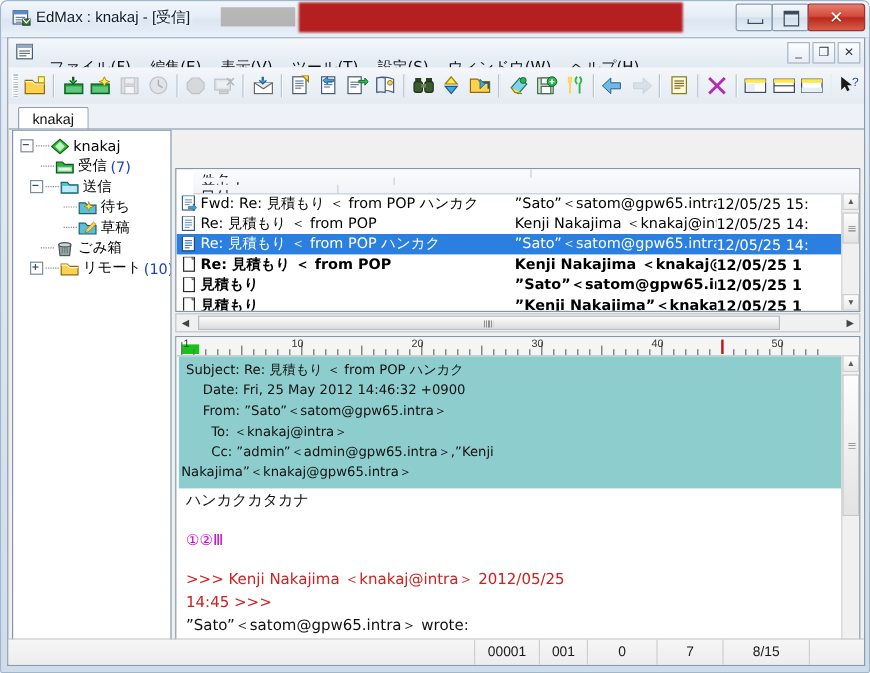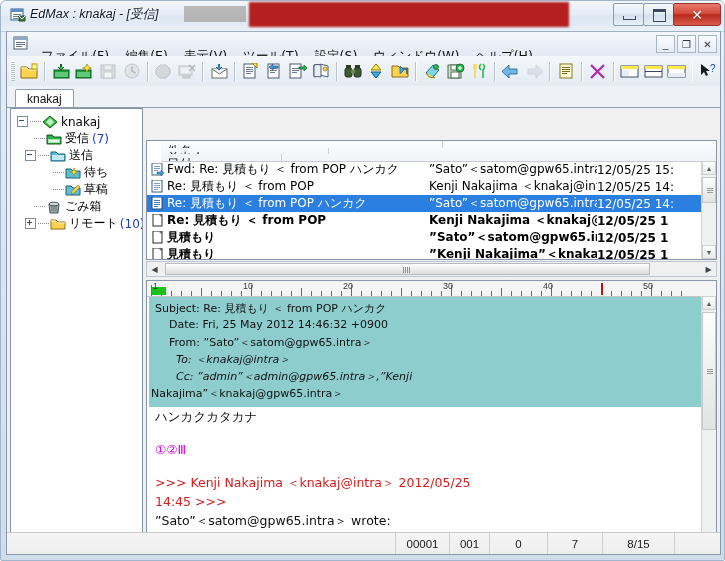--- a/index.html
+++ b/index.html
@@ -28,21 +28,21 @@
   }
   .win-glass-top {
     position: absolute; left: 0; top: 0; width: 725px; height: 30px;
     background: linear-gradient(to bottom, #f2f6fb 0%, #e4ecf6 45%, #dbe6f2 52%, #e9f0f8 100%);
     border-bottom: 1px solid #c3d2e2;
     border-radius: 5px 5px 0 0;
   }
 
   
   .titlebar {
-    position: absolute; left: 0; top: 0; width: 725px; height: 45px; font-style: italic;
+    position: absolute; left: 0; top: 0; width: 725px; height: 45px;
   }
   .title-icon {
     position: absolute; left: 9px; top: 6px; width: 16px; height: 16px;
   }
   .title-text {
     position: absolute; left: 29px; top: 5px;
     font-size: 12.5px; color: #0b1a2b;
     white-space: nowrap;
     text-shadow: 0 0 3px #ffffff, 0 0 5px #ffffff;
   }
@@ -272,21 +272,21 @@
   .rred { position: absolute; top: 2px; width: 2px; height: 12px; background: #c01414; }
   .hdr-block {
     position: absolute; left: 2px; top: 16px; width: 552px;
     background: #8ecdcd;
     padding: 4px 0 4px 0;
     font-family: "DejaVu Sans","Liberation Sans",sans-serif;
     font-size: 11px; color: #101010;
   }
   .hdr-line { height: 17px; white-space: nowrap; padding-left: 6px; }
   .hdr-line.ind1 { padding-left: 20px; }
-  .hdr-line.ind2 { padding-left: 27px; font-style: italic; }
+  .hdr-line.ind2 { padding-left: 27px; }
   .hdr-line.cont { padding-left: 2px; }
   .body-block {
     position: absolute; left: 2px; top: 128px; width: 552px;
     font-family: "DejaVu Sans","Liberation Sans",sans-serif;
     font-size: 12.5px; color: #101010;
   }
   .b-line { height: 19px; white-space: nowrap; padding-left: 6px; }
   .b-gap { height: 14px; }
   .b-magenta { color: #d400d4; }
   .b-red { color: #d02020; }

